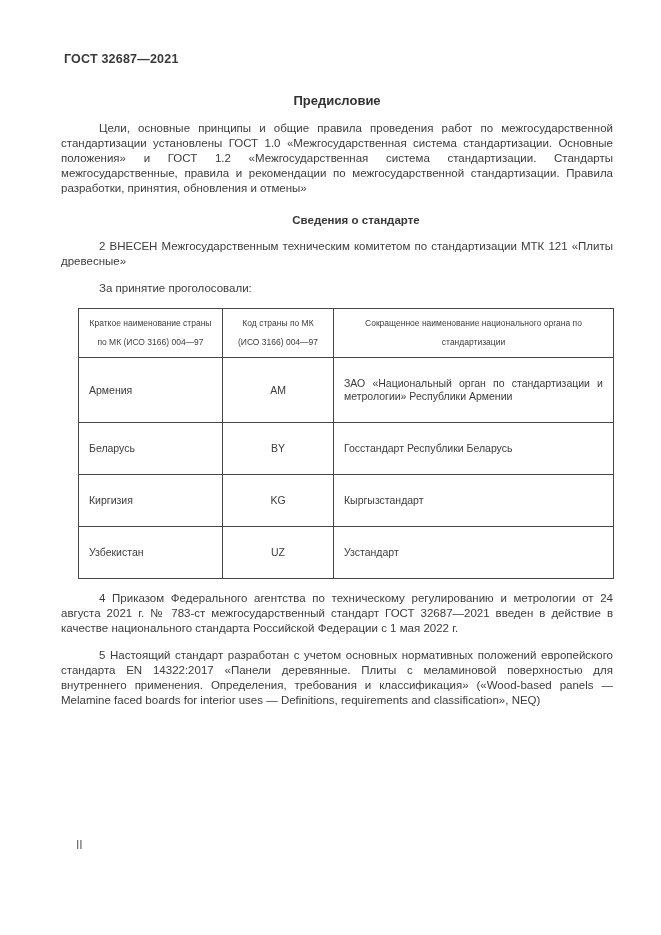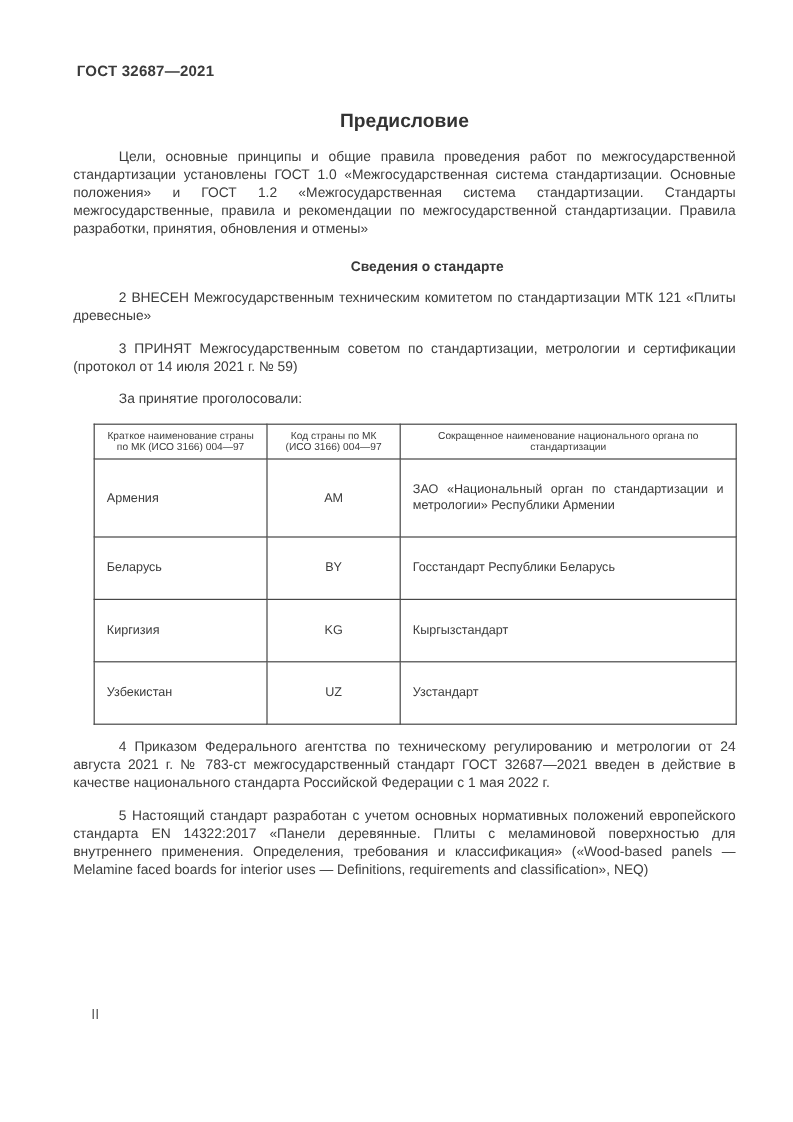--- a/index.html
+++ b/index.html
@@ -25,21 +25,21 @@
   }
   .doc-code {
     font-size: 12.5px;
     font-weight: bold;
     letter-spacing: 0.2px;
     color: #3a3a3a;
     margin-left: 3px;
   }
   .title {
     text-align: center;
-    font-size: 16px;
+    font-size: 13px;
     font-weight: bold;
     color: #333333;
     margin-top: 27px;
   }
   .para {
     font-size: 11.5px;
     line-height: 15px;
     text-align: justify;
     text-indent: 38px;
     margin: 0 0 12px 0;
@@ -67,21 +67,21 @@
     color: #3c3c3c;
   }
   table.vote-table th,
   table.vote-table td {
     border: 1px solid #474747;
   }
   table.vote-table th {
     font-size: 8.5px;
     font-weight: normal;
     text-align: center;
-    line-height: 9px;
+    line-height: 19px;
     padding: 5px 10px;
     vertical-align: middle;
   }
   table.vote-table td {
     line-height: 13px;
     vertical-align: middle;
   }
   td.cell-country {
     padding: 5px 4px 5px 10px;
   }
@@ -117,21 +117,20 @@
 
     <div class="title">Предисловие</div>
 
     <p class="para intro-para">Цели, основные принципы и общие правила проведения работ по межгосударственной стандартизации установлены ГОСТ 1.0 «Межгосударственная система стандартизации. Основные положения» и ГОСТ 1.2 «Межгосударственная система стандартизации. Стандарты межгосударственные, правила и рекомендации по межгосударственной стандартизации. Правила разработки, принятия, обновления и отмены»</p>
 
     <p class="para subheading">Сведения о стандарте</p>
 
 
     <p class="para">2 ВНЕСЕН Межгосударственным техническим комитетом по стандартизации МТК 121 «Плиты древесные»</p>
 
-    <p class="para">3 ПРИНЯТ Межгосударственным советом по стандартизации, метрологии и сертификации (протокол от 14 июля 2021 г. № 59)</p>
 
     <p class="para vote-lead">За принятие проголосовали:</p>
 
     <table class="vote-table">
       <colgroup>
         <col style="width:144px">
         <col style="width:111px">
         <col style="width:280px">
       </colgroup>
       <thead>

